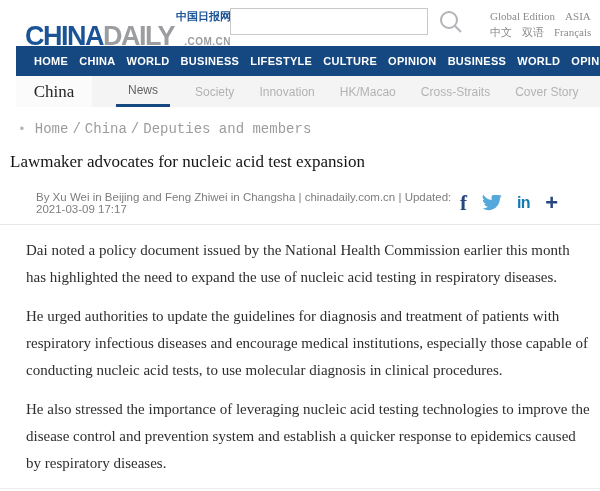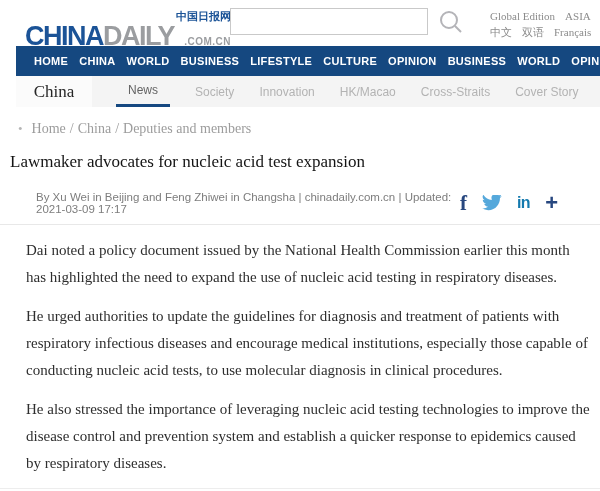--- a/index.html
+++ b/index.html
@@ -40,21 +40,21 @@
   .subnav-section { background:#fbfbfb; width:76px; display:flex; align-items:center;
                     justify-content:center; font-family:"Liberation Serif", serif;
                     font-size:17px; color:#262626; flex:none; cursor:pointer; }
   .subnav-items { display:flex; align-items:stretch; padding-left:24px; }
   .subnav-item { font-size:12px; color:#b3b3b3; display:flex; align-items:center;
                  margin-right:25px; cursor:pointer; flex:none; }
   .subnav-item.active { color:#636363; border-bottom:3px solid var(--navy,#154880);
                         padding:12px 12px; }
 
   
-  .breadcrumb { margin:14px 10px 0 18px; font-family:Liberation Serif, serif;
+  .breadcrumb { margin:14px 10px 0 18px; font-family:Liberation Mono, monospace;
                 font-size:14px; color:#9c9c9c; }
   .bc-bullet { color:#b5b5b5; margin-right:9px; font-size:13px; }
   .bc-item { cursor:pointer; }
   .bc-sep { margin:0 4px; }
 
   
   .article-head { padding:0 10px; }
   .article-title { margin-top:9px; max-width:500px; font-family:"Liberation Serif", serif;
                    font-weight:normal; font-size:17px; line-height:31px; color:#141414; }
   .byline-row { display:flex; align-items:center; margin-top:14px; height:24px; }

